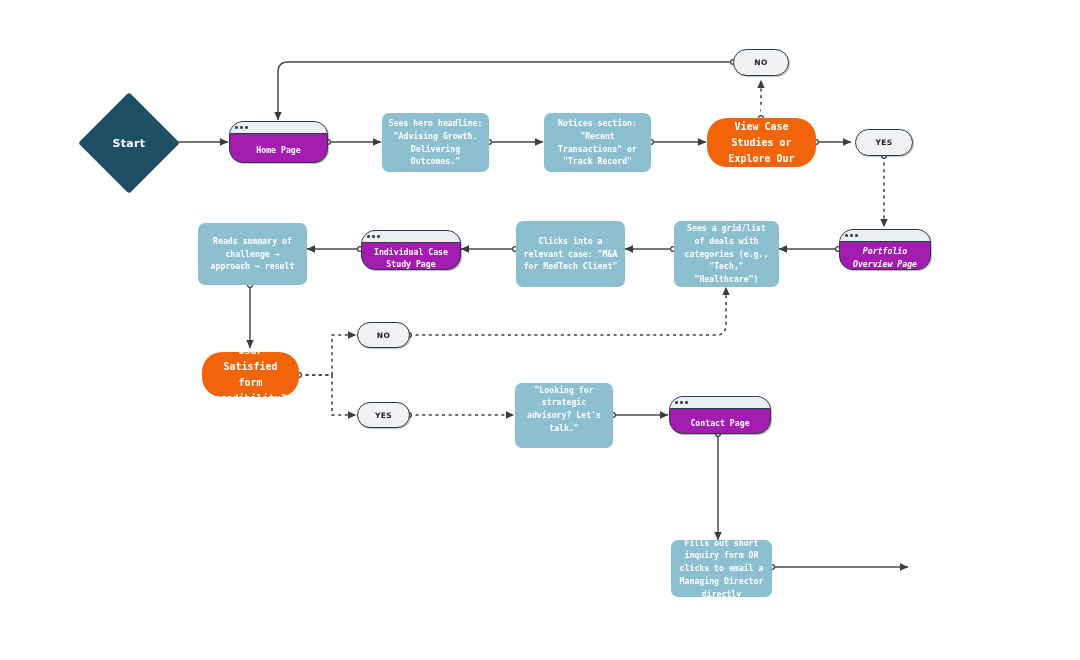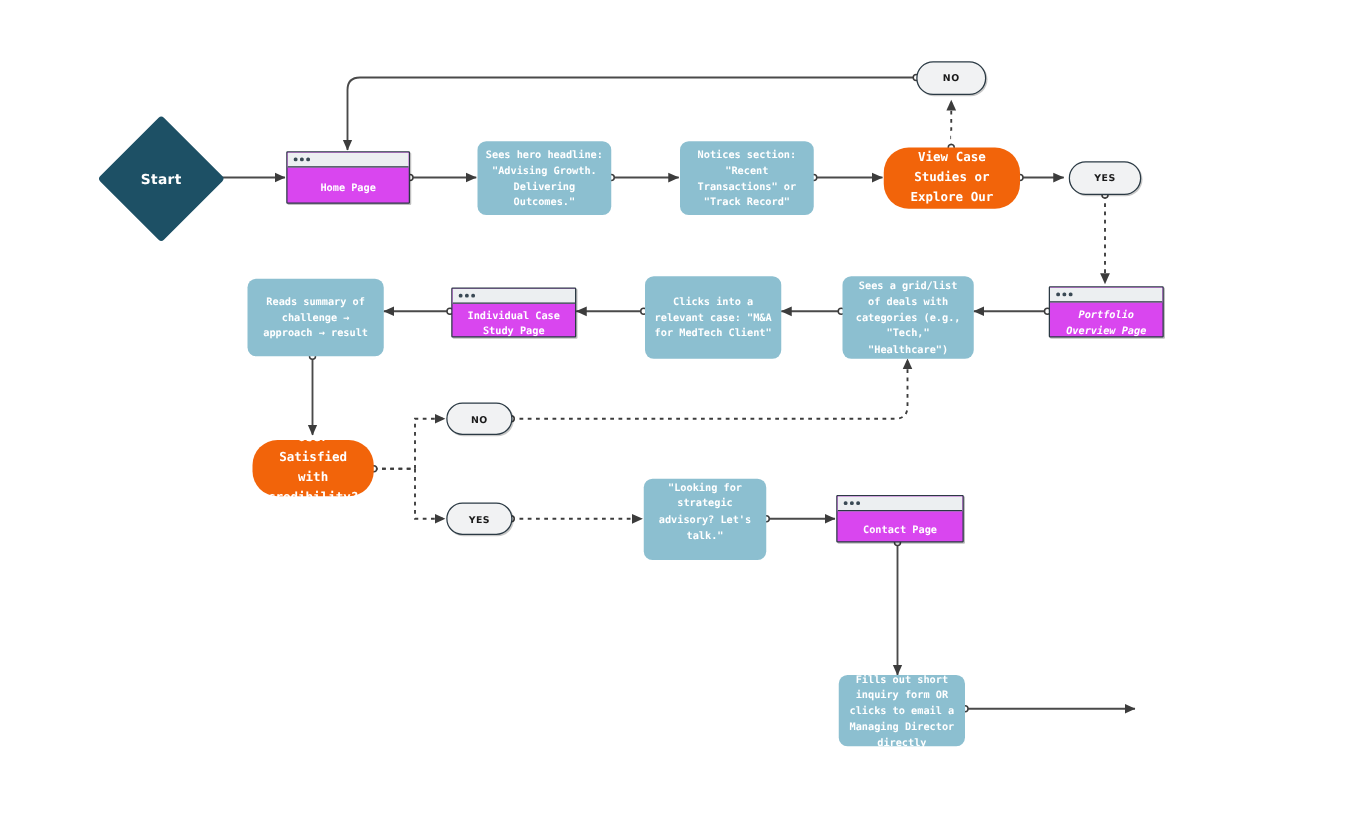--- a/index.html
+++ b/index.html
@@ -13,21 +13,21 @@
   .diamond .dshape{position:absolute;left:0;top:0;width:100%;height:100%;
      background:#1d5065;transform:rotate(45deg);border-radius:3px;}
   .diamond .dlabel{position:relative;z-index:2;color:#ffffff;font-family:"DejaVu Sans",sans-serif;
      font-size:11px;font-weight:700;letter-spacing:.3px;}
 
   
   .proc{background:#8cbfd0;border-radius:7px;display:flex;align-items:center;justify-content:center;
      text-align:center;color:#ffffff;font-size:8.2px;line-height:1.55;font-weight:700;padding:4px 6px;}
 
   
-  .page{background:#d946ef;border:1.4px solid #2b3a44;border-radius:1px;overflow:hidden;
+  .page{background:#a21caf;border:1.4px solid #2b3a44;border-radius:14px;overflow:hidden;
         box-shadow:1px 1px 0 rgba(0,0,0,.25);}
   .page .bar{height:11px;background:#eceff1;border-bottom:1px solid #2b3a44;
      display:flex;align-items:center;padding-left:5px;gap:2.5px;}
   .page .dot{width:2.6px;height:2.6px;border-radius:50%;background:#3a4a55;}
   .page .pbody{height:calc(100% - 12px);display:flex;align-items:center;justify-content:center;
      text-align:center;color:#ffffff;font-size:8.2px;line-height:1.5;font-weight:700;padding:2px 4px;}
 
   
   .decide{background:#f2640a;border-radius:20px;display:flex;align-items:center;justify-content:center;
      text-align:center;color:#ffffff;font-size:10px;line-height:1.6;font-weight:700;padding:4px 8px;}
@@ -176,21 +176,21 @@
 
   <div class="node proc" style="left:516px;top:221px;width:109px;height:66px;">
     <span>Clicks into a relevant case: "M&amp;A for MedTech Client"</span>
   </div>
 
   <div class="node proc" style="left:198px;top:223px;width:109px;height:62px;">
     <span>Reads summary of challenge → approach → result</span>
   </div>
 
   <div class="node decide" style="left:202px;top:352px;width:97px;height:45px;">
-    <span>User Satisfied with credibility?</span>
+    <span>User Satisfied form credibility?</span>
   </div>
 
   <div class="node pill" style="left:357px;top:322px;width:53px;height:26px;">
     <span>NO</span>
   </div>
 
   <div class="node pill" style="left:357px;top:402px;width:53px;height:26px;">
     <span>YES</span>
   </div>
 

